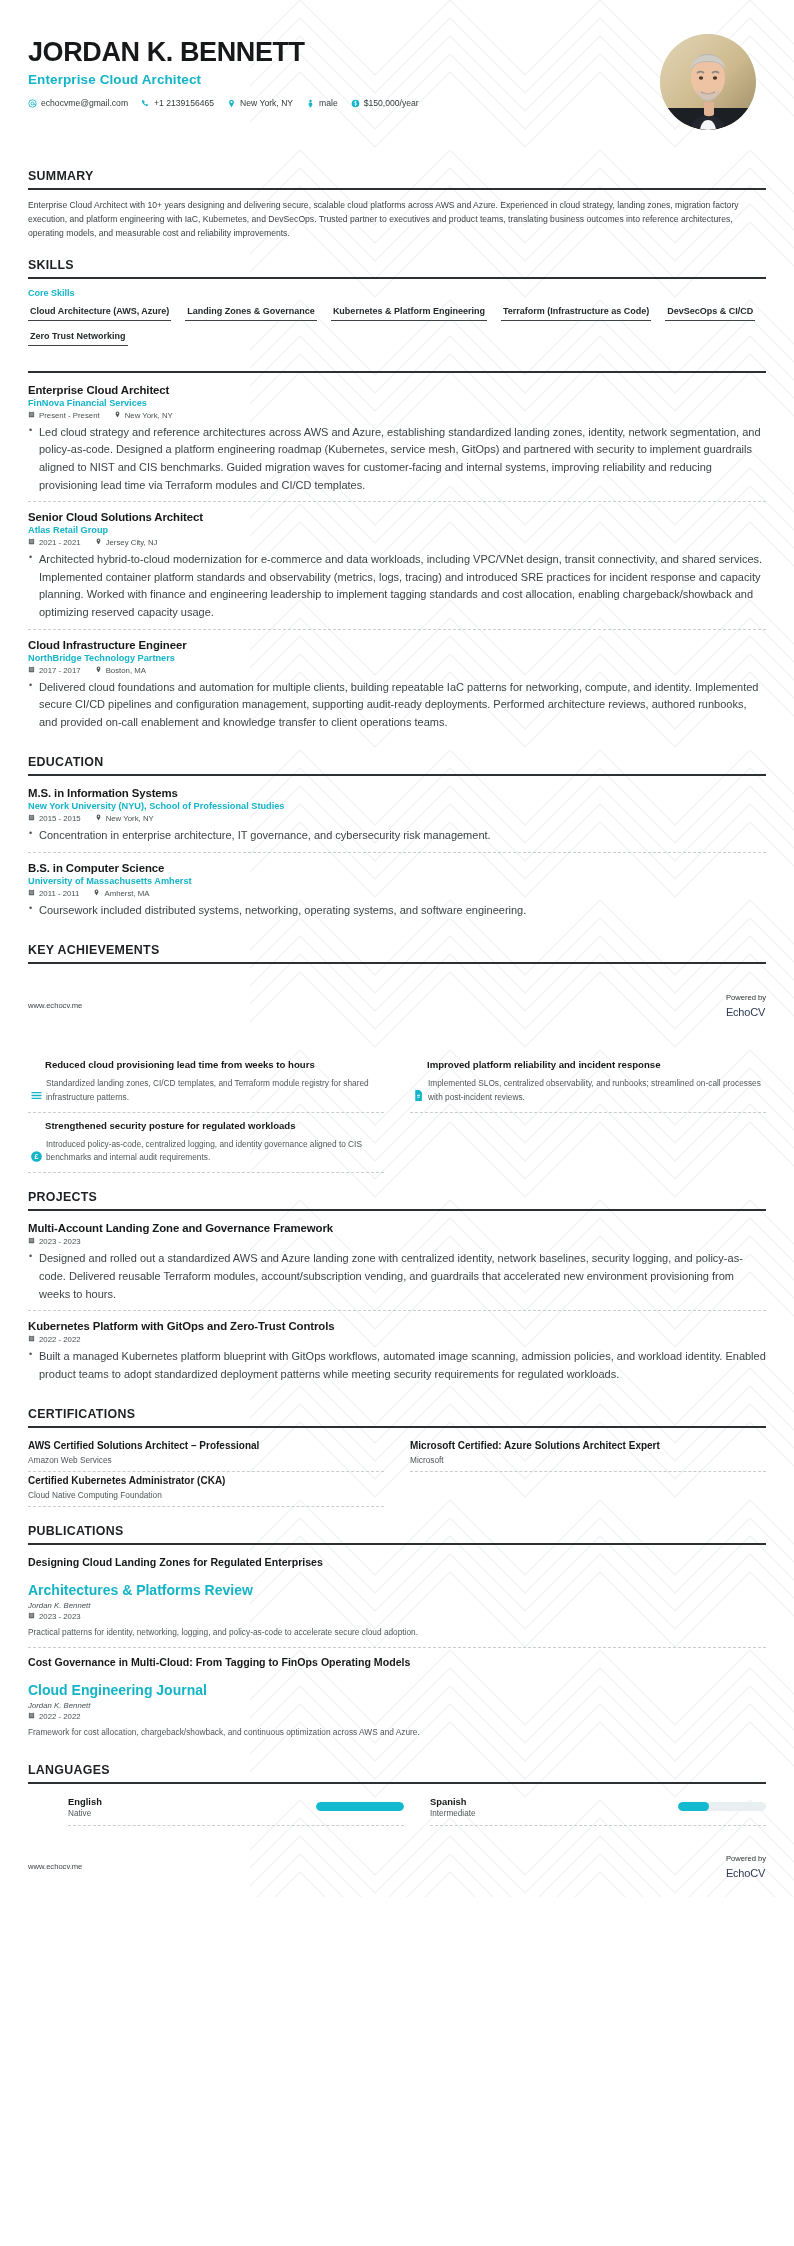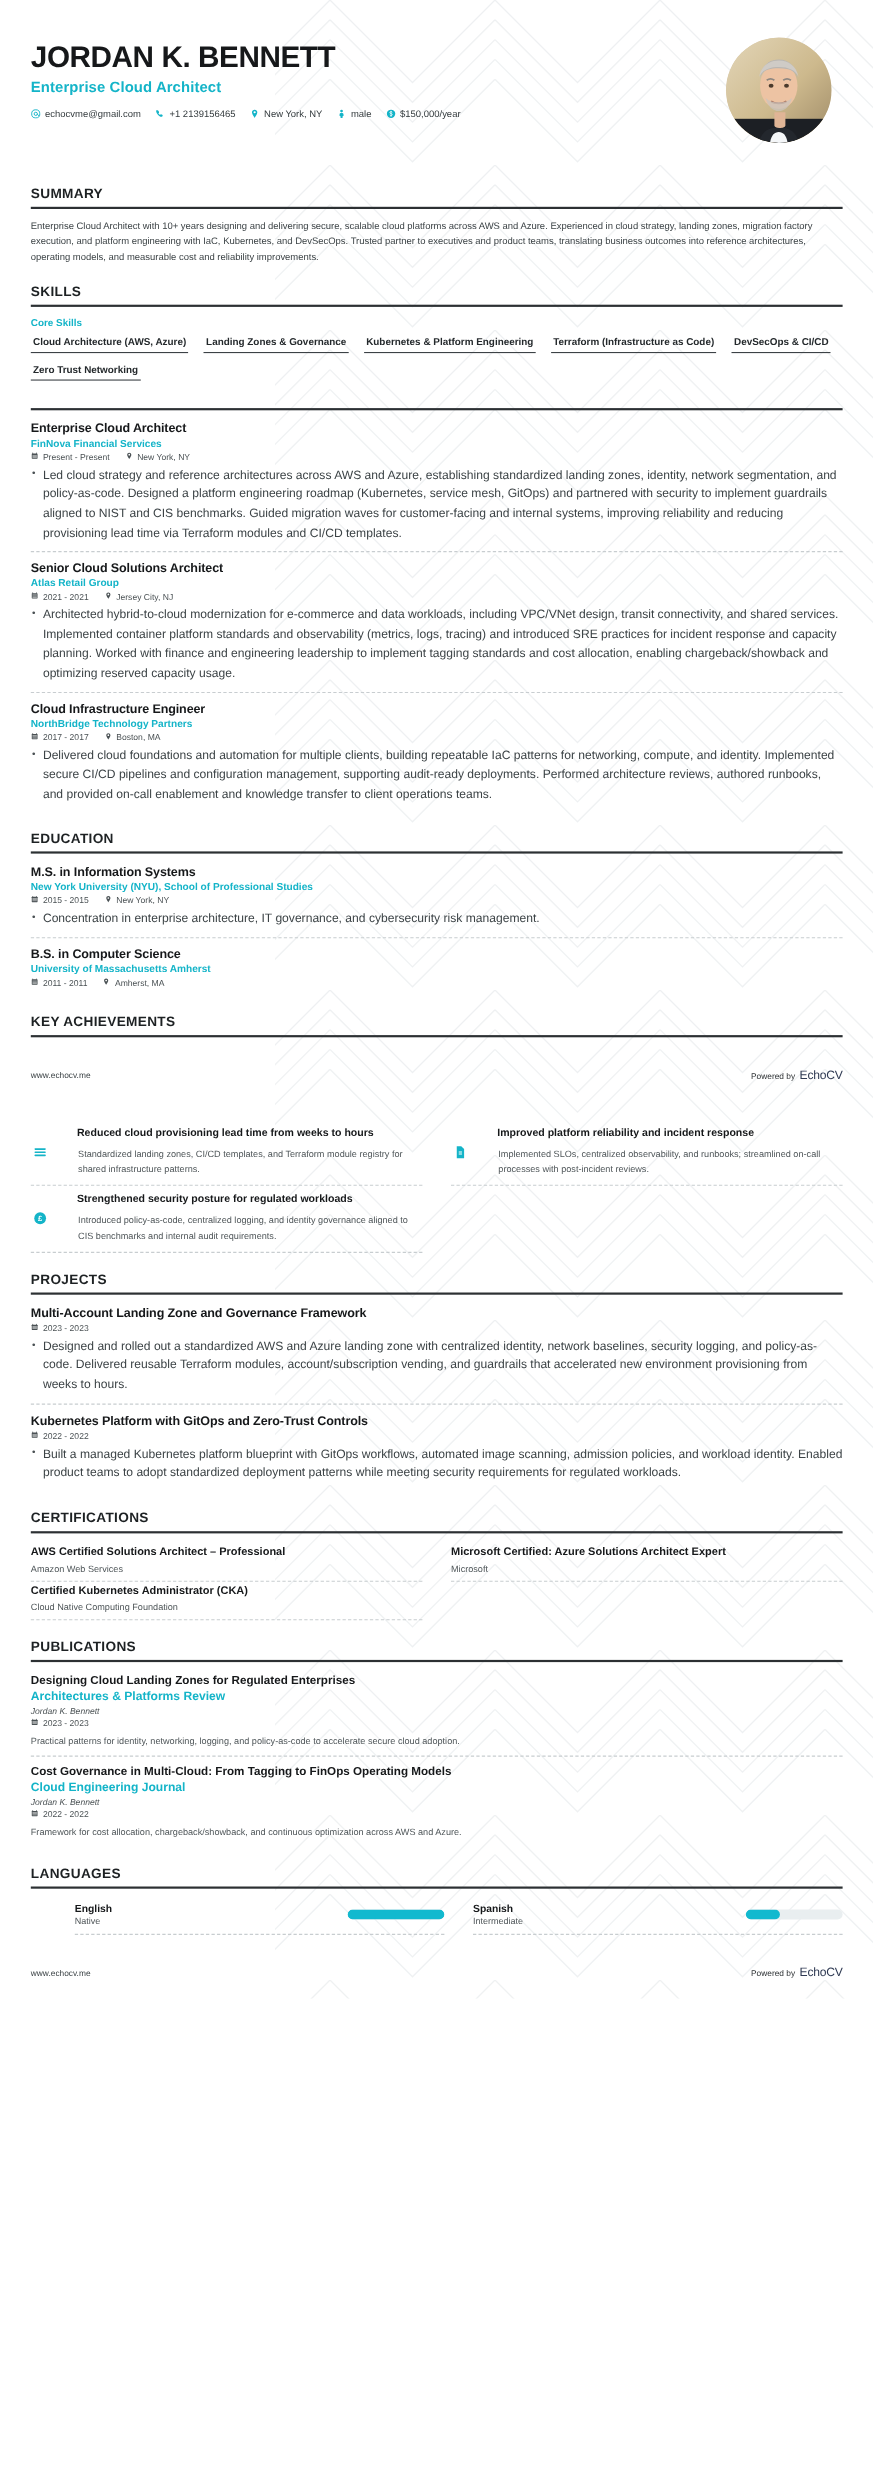--- a/index.html
+++ b/index.html
@@ -174,41 +174,41 @@
 
   
   .page-footer {
     display: flex;
     align-items: center;
     justify-content: space-between;
     padding: 20px 0 0 0;
     font-size: 7.6px;
     color: #3c4346;
   }
-  .powered { display: flex; align-items: baseline; gap: 4px; font-size: 7.6px; color:#2c3033; }
+  .powered { display: flex; align-items: baseline; gap: 4px; font-size: 7.6px; color:#2c3033;flex-direction:column; }
   .powered .brand {
     font-size: 11px;
     font-weight: 400;
     color: #2f3a53;
     letter-spacing: -0.2px;
   }
   .page-gap { height: 34px; }
 
   
   .ach-grid {
     display: grid;
     grid-template-columns: 1fr 1fr;
     column-gap: 26px;
   }
   .ach-item {
     display: flex;
-    gap: 26px;
+    gap: 1px;
     padding: 6px 0 8px 0;
     border-bottom: 1px dashed #c8cdd0;
-    align-items: center;
+    align-items: flex-end;
   }
   .ach-icon {
     flex: 0 0 auto;
     width: 16px; height: 16px;
     color: #14b4c8;
     margin-top: 1px;
     display: flex; align-items: center; justify-content: center;
   }
   .ach-icon svg { display:block; }
   .ach-body { flex: 1 1 auto; }
@@ -240,21 +240,21 @@
   .cert-issuer { margin-top: 4px; font-size: 8.3px; color:#4f5659; }
 
   
   .pub-item {
     padding: 2px 0 7px 0;
     border-bottom: 1px dashed #c8cdd0;
     margin-bottom: 6px;
   }
   .pub-item:last-child { border-bottom:none; margin-bottom:0; }
   .pub-title { font-size: 10.6px; font-weight: 700; color:#16181a; }
-  .pub-journal { margin-top:2px; font-size: 11px; font-weight:700; color:#14b4c8; }
+  .pub-journal { margin-top:14px; font-size: 14px; font-weight:700; color:#14b4c8; }
   .pub-author { margin-top:3px; font-size: 7.8px; font-style: italic; color:#4a5154; }
   .pub-date { margin-top:2px; display:flex; align-items:center; gap:4px; font-size:7.8px; color:#4a5154; }
   .pub-desc { margin-top:5px; font-size: 8.3px; line-height:1.6; color:#4f5659; }
 
   
   .lang-grid {
     display: grid;
     grid-template-columns: 1fr 1fr;
     column-gap: 26px;
     margin-top: 4px;
@@ -555,20 +555,23 @@
                 </svg></span>
             <span>2011 - 2011</span>
           </span>
           <span class="meta-item">
             <span><svg width="7" height="7" viewBox="0 0 16 16" fill="#4a5154">
                   <path d="M8 1.2c-2.4 0-4.3 1.9-4.3 4.3 0 3.2 4.3 9 4.3 9s4.3-5.8 4.3-9c0-2.4-1.9-4.3-4.3-4.3zm0 6a1.8 1.8 0 1 1 0-3.6 1.8 1.8 0 0 1 0 3.6z"></path>
                 </svg></span>
             <span>Amherst, MA</span>
           </span>
         </div>
+        <ul class="bullets">
+          <li>Coursework included distributed systems, networking, operating systems, and software engineering.</li>
+        </ul>
       </div>
     </div>
 
     <div class="section">
       <div class="section-title">KEY ACHIEVEMENTS</div>
       <div class="section-rule"></div>
     </div>
 
     <div class="page-footer">
       <span>www.echocv.me</span>

